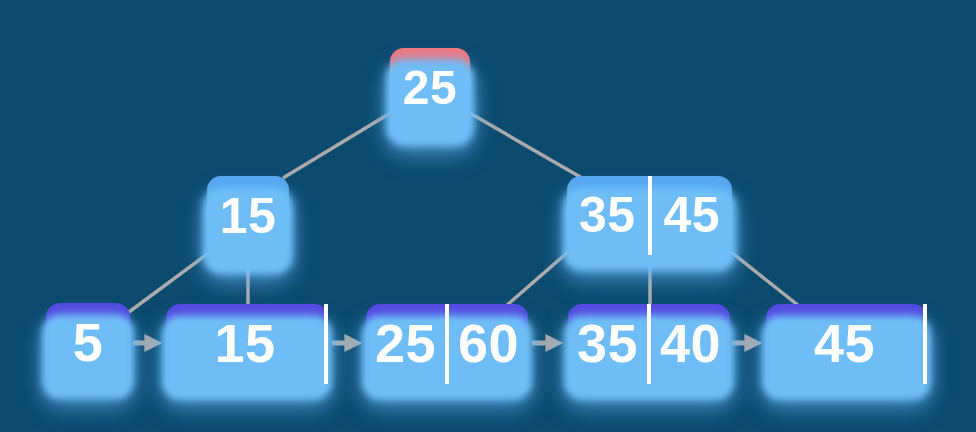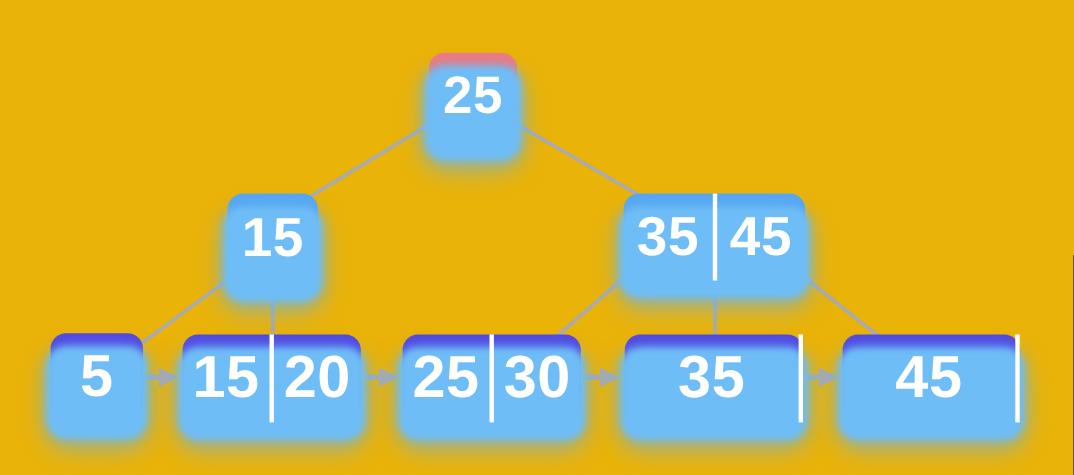--- a/index.html
+++ b/index.html
@@ -5,21 +5,21 @@
   html, body {
     margin: 0;
     padding: 0;
     background: #000000;
     font-family: "Liberation Sans", "DejaVu Sans", sans-serif;
   }
   .canvas {
     position: relative;
     width: 976px;
     height: 432px;
-    background: #eab308;
+    background: #0c4a6e;
     overflow: hidden;
   }
   svg.edges {
     position: absolute;
     left: 0; top: 0;
     width: 976px; height: 432px;
     z-index: 1;
   }
   .node {
     position: absolute;
@@ -106,32 +106,32 @@
     <span class="cell">45</span>
   </div>
 
   <div class="node leaf" style="left:46px; top:303px; width:84px; height:80px;">
     <span class="cell">5</span>
   </div>
 
   <div class="node leaf" style="left:166px; top:304px; width:162px; height:80px;">
     <span class="cell">15</span>
     <span class="divider"></span>
-    <span class="cell">20</span>
   </div>
 
   <div class="node leaf" style="left:366px; top:304px; width:162px; height:80px;">
     <span class="cell">25</span>
     <span class="divider"></span>
-    <span class="cell">30</span>
+    <span class="cell">60</span>
   </div>
 
   <div class="node leaf" style="left:568px; top:304px; width:162px; height:80px;">
     <span class="cell">35</span>
     <span class="divider"></span>
+    <span class="cell">40</span>
   </div>
 
   <div class="node leaf" style="left:766px; top:304px; width:161px; height:80px;">
     <span class="cell">45</span>
     <span class="divider"></span>
   </div>
 
 </div>
 
 </body></html>

